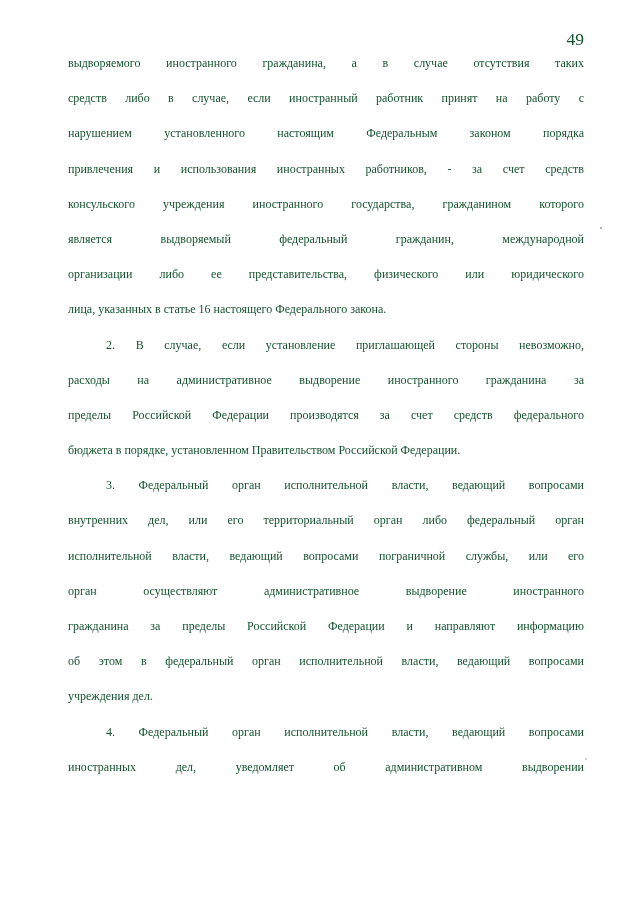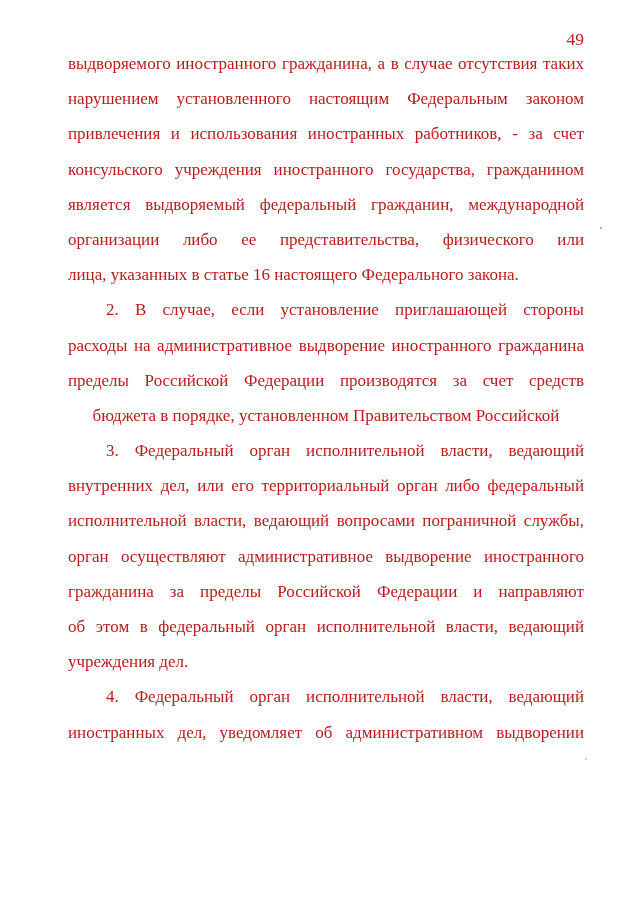--- a/index.html
+++ b/index.html
@@ -10,42 +10,42 @@
     width: 640px;
     height: 905px;
     background: #ffffff;
     overflow: hidden;
   }
   .page {
     position: relative;
     width: 552px;
     height: 905px;
     background: #ffffff;
-    color: #b91c1c;
+    color: #14532d;
     font-family: "Liberation Serif", "DejaVu Serif", serif;
   }
   .pagenum {
     position: absolute;
     top: 28px;
     left: 68px;
     width: 516px;
     text-align: right;
     font-size: 17.5px;
     line-height: 22px;
   }
   .textblock {
     position: absolute;
     left: 68px;
     top: 46px;
     width: 516px;
   }
   .line {
     height: 35.2px;
     line-height: 35.2px;
-    font-size: 17px;
+    font-size: 12px;
     white-space: normal;
     overflow: hidden;
   }
   .just {
     text-align: justify;
     text-align-last: justify;
   }
   .last {
     text-align: center;
     text-align-last: left;
@@ -63,20 +63,21 @@
 </style>
 </head>
 <body>
 
 <div class="page">
 
   <div class="pagenum">49</div>
 
   <div class="textblock">
     <div class="line just">выдворяемого  иностранного гражданина,  а   в случае отсутствия таких</div>
+    <div class="line just">средств либо в случае, если иностранный работник принят на работу с</div>
     <div class="line just">нарушением установленного настоящим Федеральным законом порядка</div>
     <div class="line just">привлечения и использования иностранных работников, - за счет средств</div>
     <div class="line just">консульского учреждения иностранного государства, гражданином которого</div>
     <div class="line just">является выдворяемый федеральный гражданин, международной</div>
     <div class="line just">организации либо ее представительства, физического или юридического</div>
     <div class="line last">лица,  указанных в  статье 16 настоящего Федерального закона.</div>
     <div class="line just ind">2. В случае, если установление приглашающей стороны невозможно,</div>
     <div class="line just">расходы на административное выдворение иностранного гражданина за</div>
     <div class="line just">пределы  Российской Федерации производятся за счет средств федерального</div>
     <div class="line last">бюджета в порядке, установленном Правительством Российской Федерации.</div>

